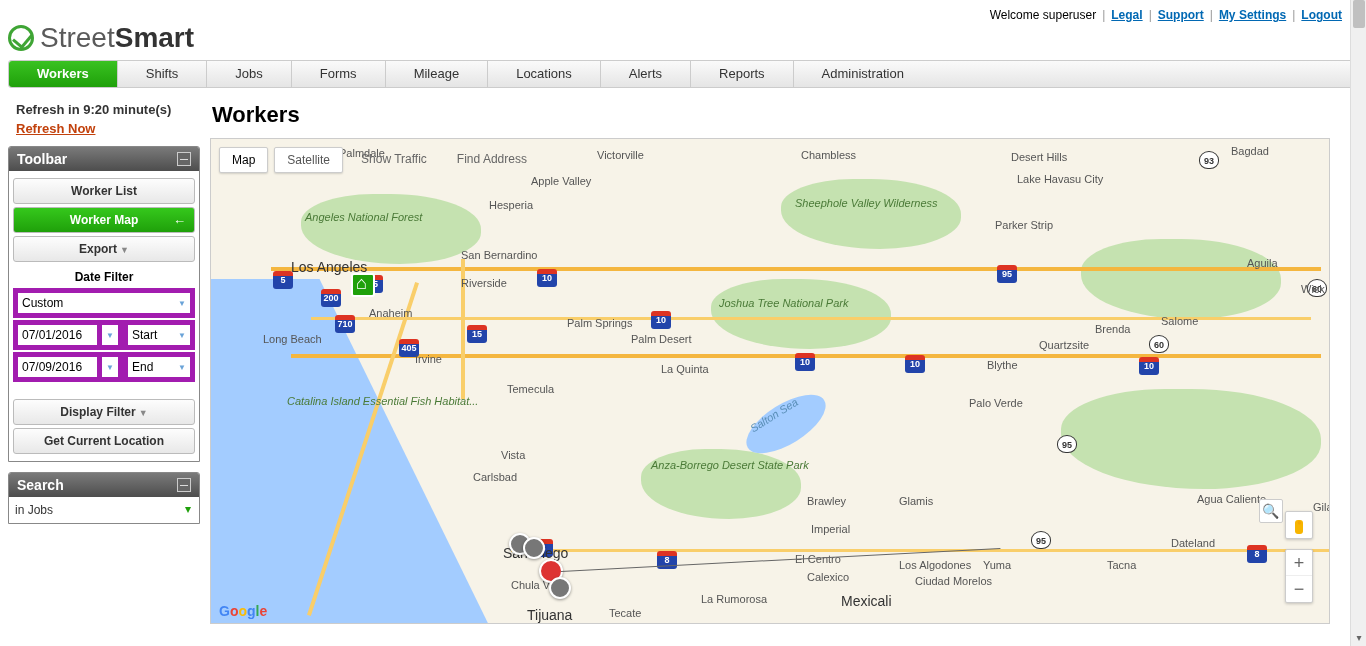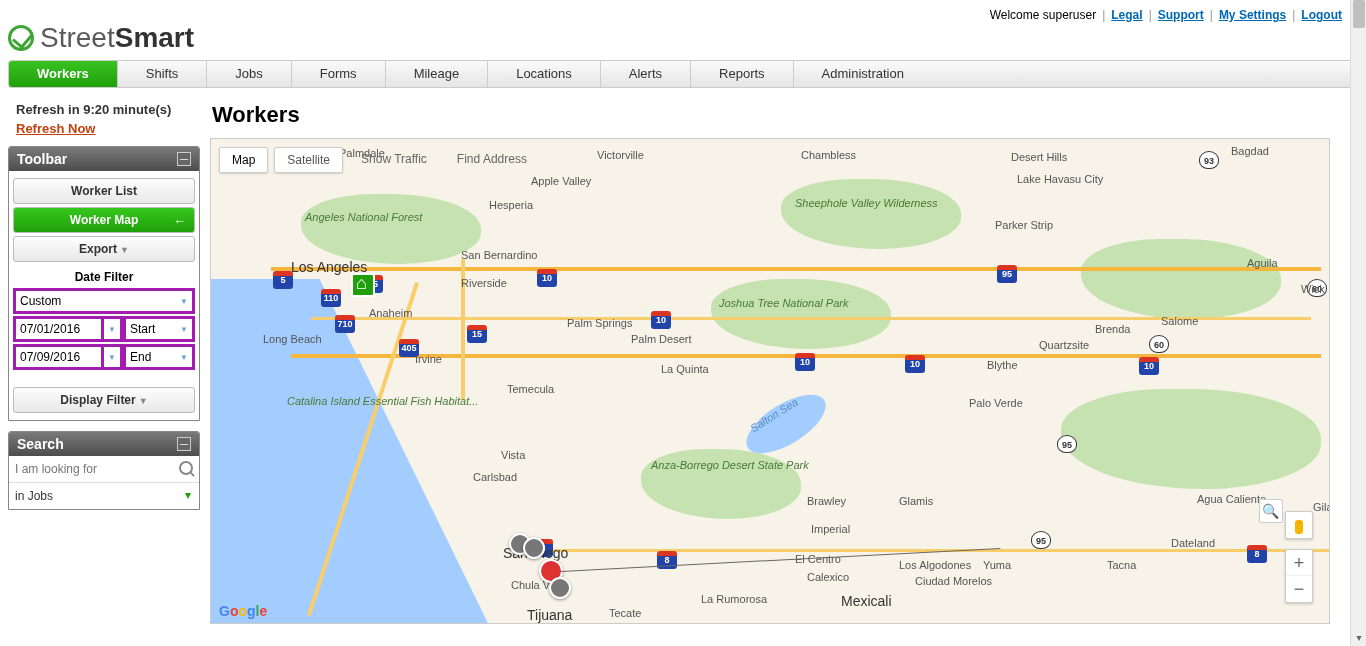--- a/index.html
+++ b/index.html
@@ -30,21 +30,21 @@
 .panel { border:1px solid #888; border-radius:3px 3px 0 0; margin-bottom:10px; background:#fff; }
 .panel-header { background:linear-gradient(#7a7a7a,#4d4d4d); color:#fff; font-weight:bold; font-size:14px; padding:4px 8px; display:flex; justify-content:space-between; align-items:center; border-radius:2px 2px 0 0; }
 .panel-header .collapse { width:14px; height:14px; border:1px solid #ccc; font-size:8px; text-align:center; line-height:12px; cursor:pointer; background:#666; }
 .panel-body { padding:4px; }
 .tb-btn { display:block; width:100%; margin:3px 0; padding:5px 0; background:linear-gradient(#fdfdfd,#e8e8e8); border:1px solid #bbb; border-radius:3px; font-size:12px; font-weight:bold; color:#333; cursor:pointer; position:relative; }
 .tb-btn.green { background:linear-gradient(#35c81c,#1fa00a); color:#fff; }
 .tb-btn.green .arrow { position:absolute; right:8px; top:4px; color:#fff; font-size:13px; font-weight:bold; }
 .tb-btn .caret { font-size:9px; color:#888; margin-left:3px; }
 .filter-label { text-align:center; font-size:12px; font-weight:bold; margin:8px 0 4px; }
 .select-row { display:flex; margin:2px 0; }
-.select-box { flex:1; border:3px solid #a21caf; font-size:12px; padding:3px 4px; background:#fff; display:flex; justify-content:space-between; align-items:center; }
+.select-box { flex:1; border:5px solid #a21caf; font-size:12px; padding:3px 4px; background:#fff; display:flex; justify-content:space-between; align-items:center; }
 .select-box.sm { flex:0 0 18px; justify-content:center; border-left:none; }
 .select-box.txt { flex:0 0 72px; }
 .caret-dn { font-size:8px; color:#6aa3d8; }
 .search-input { width:100%; border:none; padding:6px 24px 6px 6px; font-size:12px; color:#888; outline:none; }
 .search-wrap { position:relative; border-bottom:1px solid #ddd; }
 .search-icon { position:absolute; right:6px; top:5px; width:14px; height:14px; border:2px solid #888; border-radius:50%; }
 .search-icon::after { content:""; position:absolute; width:2px; height:6px; background:#888; transform:rotate(-45deg); right:-2px; bottom:-4px; }
 .search-select { width:100%; border:none; padding:6px; font-size:12px; color:#333; background:#fff; appearance:none; }
 .search-select-wrap { position:relative; }
 .search-select-wrap::after { content:"▾"; position:absolute; right:8px; top:5px; color:#1fa00a; font-size:12px; }
@@ -160,31 +160,28 @@
               <span class="caret-dn">▼</span>
             </div>
           <div class="select-box txt">
               <span>End</span>
               <span class="caret-dn">▼</span>
             </div>
         </div>
 
         <div style="height:12px"></div>
         <button class="tb-btn"><span>Display Filter</span><span class="caret">▼</span></button>
+        <button class="tb-btn">Get Current Location</button>
       </div>
     </div>
 
     <div class="panel">
       <div class="panel-header">
         <span>Search</span>
         <span class="collapse">—</span>
-      </div>
-      <div class="search-wrap">
-        <input class="search-input" placeholder="I am looking for" style="">
-        <span class="search-icon"></span>
       </div>
       <div class="search-select-wrap">
         <select class="search-select"><option>in Jobs</option></select>
       </div>
     </div>
   </div>
 
   <div class="main">
     <div class="page-title">Workers</div>
 
@@ -214,21 +211,21 @@
         <div class="lake salton" style="left:530px;top:265px"></div>
 
         <div class="road hwy" style="left:60px;top:128px;width:1050px"></div>
         <div class="road" style="left:100px;top:178px;width:1000px"></div>
         <div class="road hwy" style="left:80px;top:215px;width:1030px"></div>
         <div class="road" style="left:300px;top:410px;width:820px"></div>
         <div class="road" style="left:150px;top:135px;width:4px;height:350px;transform:rotate(18deg)"></div>
         <div class="road" style="left:250px;top:120px;width:4px;height:140px"></div>
 
         <div class="shield interstate" style="left:62px;top:132px">5</div>
-        <div class="shield interstate" style="left:110px;top:150px">110</div>
+        <div class="shield interstate" style="left:110px;top:150px">200</div>
         <div class="shield interstate" style="left:152px;top:136px">15</div>
         <div class="shield interstate" style="left:124px;top:176px">710</div>
         <div class="shield interstate" style="left:188px;top:200px">405</div>
         <div class="shield interstate" style="left:256px;top:186px">15</div>
         <div class="shield interstate" style="left:326px;top:130px">10</div>
         <div class="shield interstate" style="left:440px;top:172px">10</div>
         <div class="shield interstate" style="left:584px;top:214px">10</div>
         <div class="shield interstate" style="left:694px;top:216px">10</div>
         <div class="shield interstate" style="left:786px;top:126px">95</div>
         <div class="shield interstate" style="left:928px;top:218px">10</div>

